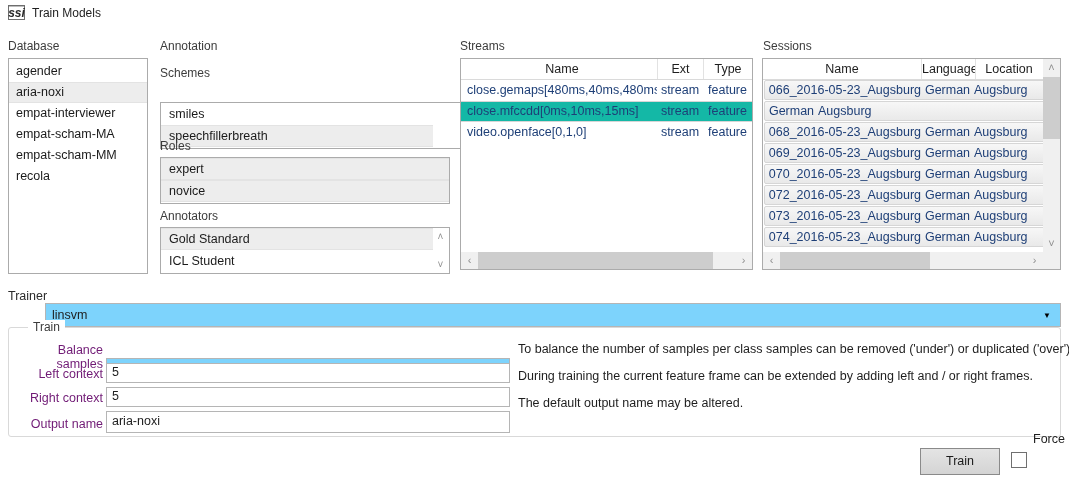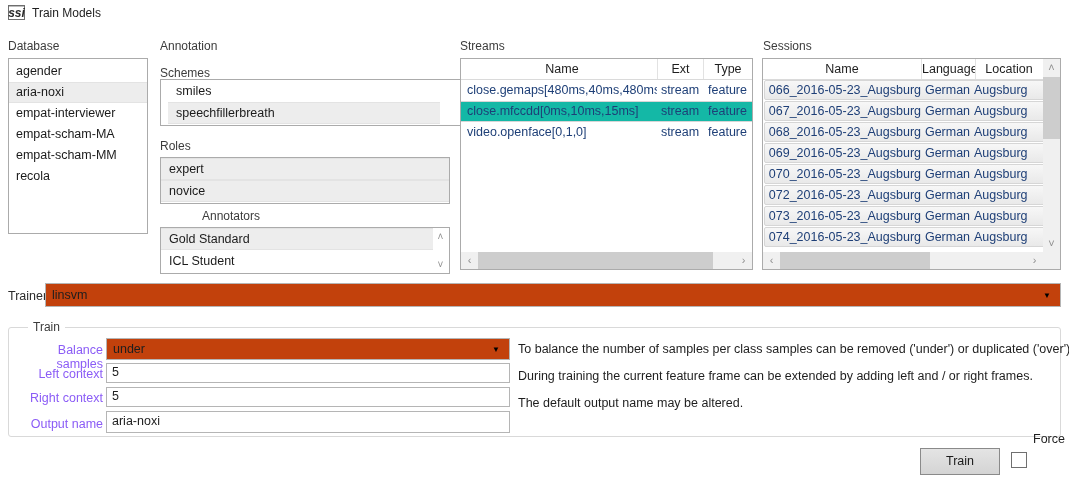--- a/index.html
+++ b/index.html
@@ -61,30 +61,30 @@
   .sb-arrow { position:absolute; color:#8f8f8f; font-size:11px; text-align:center; }
   .sb-arrow.left  { left:0; top:0; width:17px; height:17px; line-height:16px; }
   .sb-arrow.right { right:0; top:0; width:17px; height:17px; line-height:16px; }
   .sb-arrow.top    { top:1px; left:0; width:17px; height:15px; line-height:14px; }
   .sb-arrow.bottom { bottom:1px; left:0; width:17px; height:15px; line-height:14px; }
   .sb-thumb-h { position:absolute; top:0; bottom:0; background:#cdcdcd; }
   .sb-thumb-v { position:absolute; left:0; right:0; background:#cdcdcd; }
   .sb-corner { position:absolute; right:0; bottom:0; width:17px; height:17px; background:#f0f0f0; }
 
   
-  .combo { position:absolute; border:1px solid #b5b5b5; background:#c2410c; font-size:12.5px; }
+  .combo { position:absolute; border:1px solid #b5b5b5; background:#7dd3fc; font-size:12.5px;margin-top:20px; }
   .combo .val { position:absolute; left:6px; top:50%; transform:translateY(-50%); white-space:nowrap; }
   .combo .dd { position:absolute; right:9px; top:50%; transform:translateY(-50%); font-size:8px; color:#000; }
 
   
   .groupbox { position:absolute; left:8px; top:327px; width:1053px; height:110px;
               border:1px solid #d9d9d9; border-radius:3px; }
   .legend { position:absolute; top:-8px; left:19px; background:#fff; padding:0 5px; font-size:12px; color:#3c3c3c; }
 
-  .fld-label { position:absolute; font-size:12.5px; color:#8b5cf6; text-align:right; width:95px; left:8px; }
+  .fld-label { position:absolute; font-size:12.5px; color:#701a75; text-align:right; width:95px; left:8px; }
   .textbox { position:absolute; border:1px solid #b5b5b5; background:#fff; font-size:12.5px; }
   .textbox .val { position:absolute; left:5px; top:1px; white-space:nowrap; }
   .help { position:absolute; left:518px; font-size:12.5px; color:#1e1e1e; white-space:nowrap; }
 
   
   .btn { position:absolute; left:920px; top:448px; width:80px; height:27px;
          background:linear-gradient(#e4e4e4,#d4d4d4); border:1px solid #8a8a8a;
          font-size:12.5px; color:#1b1b1b; text-align:center; line-height:25px; }
   .checkbox { position:absolute; left:1011px; top:452px; width:16px; height:16px;
               border:1px solid #707070; background:#fff; }
@@ -96,44 +96,44 @@
 <div class="titlebar">
   <div class="ssi-icon">ssi</div>
   <div class="title-text">Train Models</div>
 </div>
 
 <div class="sec-label" style="left:8px; top:39px;">Database</div>
 <div class="sec-label" style="left:160px; top:39px;">Annotation</div>
 <div class="sec-label" style="left:460px; top:39px;">Streams</div>
 <div class="sec-label" style="left:763px; top:39px;">Sessions</div>
 
-<div class="listbox" style="left:8px; top:58px; width:140px; height:176px;">
+<div class="listbox" style="left:8px; top:58px; width:140px; height:216px;">
   <div class="lb-item">agender</div>
   <div class="lb-item sel">aria-noxi</div>
   <div class="lb-item">empat-interviewer</div>
   <div class="lb-item">empat-scham-MA</div>
   <div class="lb-item">empat-scham-MM</div>
   <div class="lb-item">recola</div>
 </div>
 
 <div class="sec-label" style="left:160px; top:66px;">Schemes</div>
-<div class="listbox mini-box" style="left:160px; top:79px; width:323px; height:47px;padding-left:7px;">
+<div class="listbox mini-box" style="left:160px; top:102px; width:323px; height:47px;">
   <div class="lb-item" style="width:272px;">smiles</div>
   <div class="lb-item sel" style="width:272px;">speechfillerbreath</div>
   <div class="va up">˄</div>
   <div class="va dn">˅</div>
 </div>
 
 <div class="sec-label" style="left:160px; top:139px;">Roles</div>
 <div class="listbox mini-box" style="left:160px; top:157px; width:290px; height:47px;">
   <div class="lb-item sel">expert</div>
   <div class="lb-item sel">novice</div>
 </div>
 
-<div class="sec-label" style="left:160px; top:209px;margin-left:42px;">Annotators</div>
+<div class="sec-label" style="left:160px; top:209px;">Annotators</div>
 <div class="listbox mini-box" style="left:160px; top:227px; width:290px; height:47px;">
   <div class="lb-item sel" style="width:272px;">Gold Standard</div>
   <div class="lb-item" style="width:272px;">ICL Student</div>
   <div class="va up">˄</div>
   <div class="va dn">˅</div>
 </div>
 
 <div class="table" style="left:460px; width:293px;">
   <div class="t-header">
     <div class="h-cell s-name">Name</div>
@@ -167,21 +167,20 @@
     <div class="h-cell sess-hname">Name</div>
     <div class="h-cell h-div sess-hlang">Language</div>
     <div class="h-cell h-div sess-hloc">Location</div>
   </div>
   <div class="sess-row">
     <div class="cell x-name">066_2016-05-23_Augsburg</div>
     <div class="cell x-lang">German</div>
     <div class="cell x-loc">Augsburg</div>
   </div>
   <div class="sess-row">
-    <div class="cell x-name">067_2016-05-23_Augsburg</div>
     <div class="cell x-lang">German</div>
     <div class="cell x-loc">Augsburg</div>
   </div>
   <div class="sess-row">
     <div class="cell x-name">068_2016-05-23_Augsburg</div>
     <div class="cell x-lang">German</div>
     <div class="cell x-loc">Augsburg</div>
   </div>
   <div class="sess-row">
     <div class="cell x-name">069_2016-05-23_Augsburg</div>

